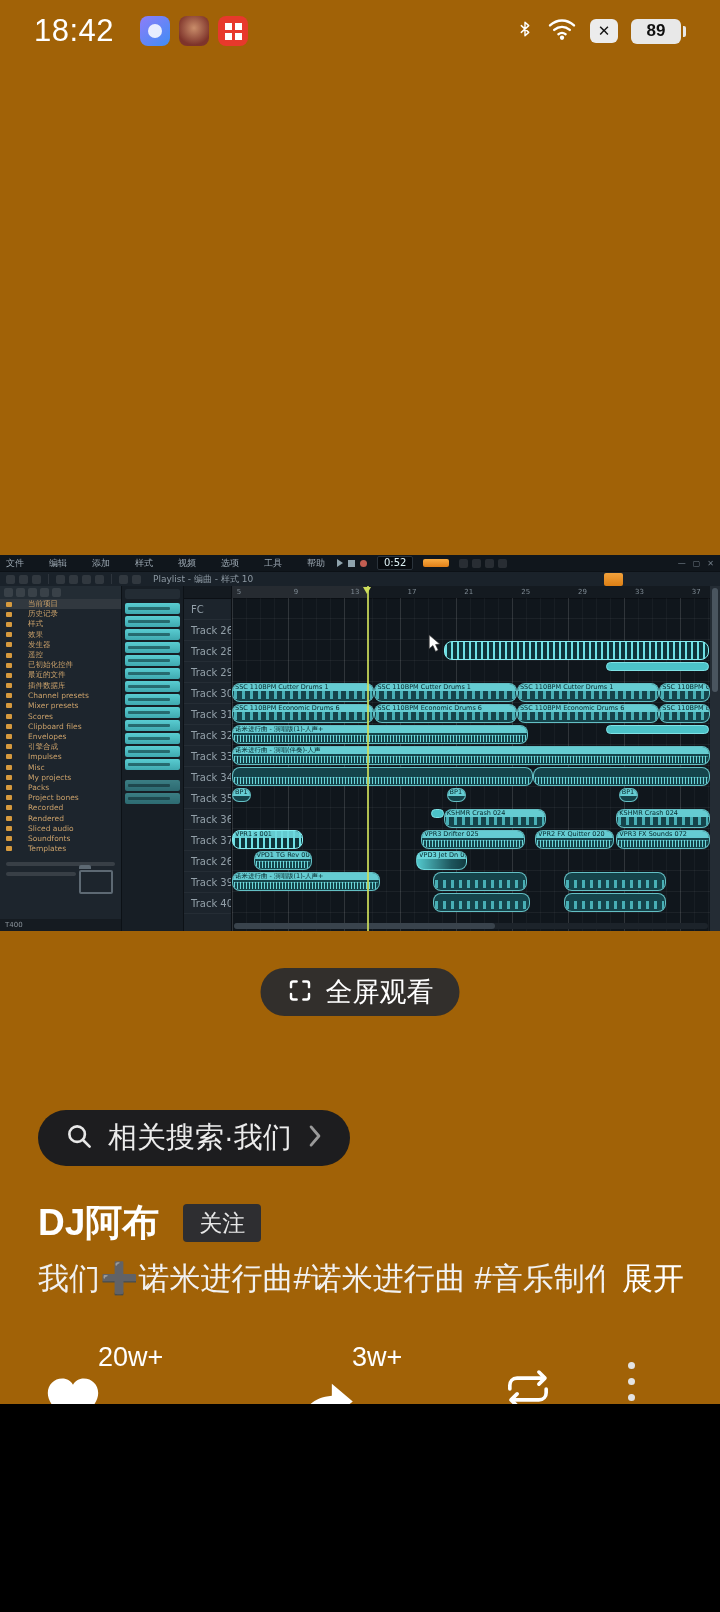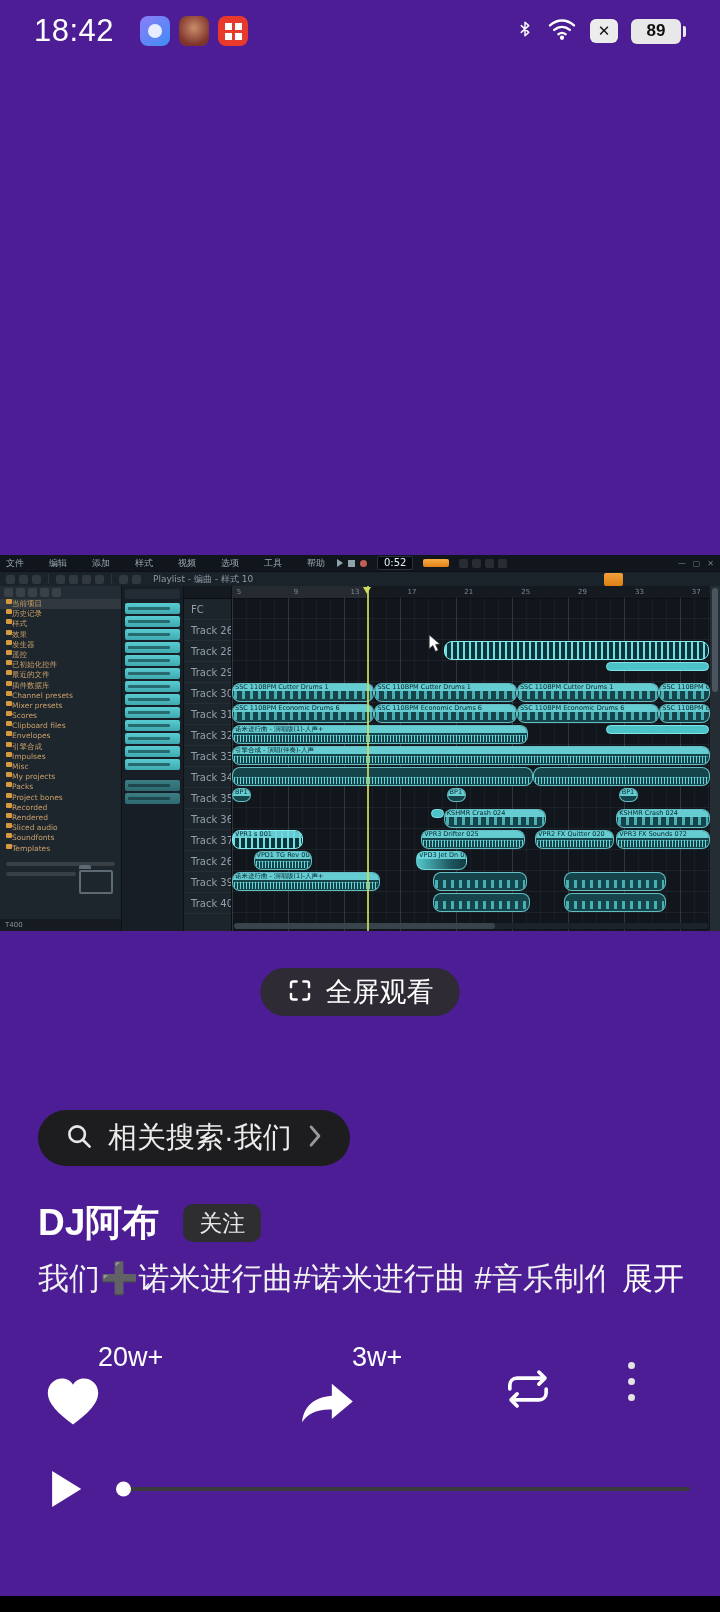--- a/index.html
+++ b/index.html
@@ -1,16 +1,16 @@
 <!DOCTYPE html>
 <html><head>
 <meta charset="utf-8">
 <style>
   html,body{margin:0;padding:0;background:#000}
-  .screen{position:relative;width:720px;height:1596px;background:#4c1d95;overflow:hidden;
+  .screen{position:relative;width:720px;height:1404px;background:#a16207;overflow:hidden;
     font-family:"Liberation Sans","DejaVu Sans",sans-serif;color:#fff}
 
   
   .status-bar{position:absolute;top:8px;left:0;right:0;height:46px;display:flex;align-items:center;
     padding:0 34px;box-sizing:border-box}
   .sb-time{font-size:31px;font-weight:500;letter-spacing:.5px}
   .sb-apps{display:flex;gap:9px;margin-left:26px}
   .sb-app{width:30px;height:30px;border-radius:8px;position:relative}
   .sb-app.a1{background:linear-gradient(140deg,#8d7df8,#3f8df5)}
   .sb-app.a1::after{content:"";position:absolute;inset:8px;border-radius:50%;background:rgba(255,255,255,.85)}
@@ -55,21 +55,21 @@
   .tb-sep{width:1px;height:10px;background:rgba(255,255,255,.09);margin:0 3px;flex:none}
   .pl-title{font-size:9px;color:#8d99a3;margin-left:8px;white-space:nowrap}
   .folder-chip{position:absolute;left:604px;top:1px;width:19px;height:13px;border-radius:2px;
     background:linear-gradient(180deg,#f2a23c,#dd7f14)}
 
   .daw-body{display:flex;height:345px}
   .browser{width:122px;background:#1d252d;border-right:1px solid #0c1116;display:flex;flex-direction:column;
     box-sizing:border-box}
   .browser-top{height:13px;display:flex;gap:3px;align-items:center;padding:0 4px;background:#232c34;flex:none}
   .browser-list{flex:none}
-  .b-item{display:flex;align-items:flex-start;gap:0;height:10.2px;padding-left:6px;overflow:hidden}
+  .b-item{display:flex;align-items:center;gap:16px;height:10.2px;padding-left:6px;overflow:hidden}
   .b-item.sel{background:rgba(255,255,255,.09)}
   .b-ico{width:6px;height:5px;background:#d69a3e;border-radius:1px;flex:none}
   .b-label{font-size:7.5px;color:#c9a06a;white-space:nowrap;overflow:hidden}
   .browser-note{margin:8px 6px 0;position:relative;height:42px;flex:none}
   .note-line{height:4px;background:rgba(255,255,255,.12);border-radius:2px;margin-bottom:6px}
   .note-line.short{width:64%}
   .folder-glyph{position:absolute;right:2px;top:8px;width:30px;height:20px;border:2px solid #5d6973;border-radius:2px}
   .folder-glyph::before{content:"";position:absolute;top:-7px;left:-2px;width:12px;height:4px;background:#5d6973;
     border-radius:2px 2px 0 0}
   .browser-status{margin-top:auto;height:12px;background:#151b21;display:flex;align-items:center;padding:0 5px;
@@ -123,21 +123,21 @@
   .fullscreen-btn{position:absolute;top:968px;left:50%;transform:translateX(-50%);height:48px;display:inline-flex;
     align-items:center;gap:12px;padding:0 26px;background:rgba(44,44,46,.95);border-radius:24px}
   .fs-label{font-size:27px;color:#fff}
 
   .related-search{position:absolute;top:1110px;left:38px;height:56px;display:inline-flex;align-items:center;
     gap:14px;padding:0 26px;background:#1d1d1f;border-radius:28px}
   .rs-label{font-size:29px;color:#ececec}
 
   .author-row{position:absolute;top:1198px;left:38px;display:flex;align-items:center;gap:24px}
   .author-name{font-size:37px;font-weight:700}
-  .follow-chip{height:38px;padding:0 16px;background:#2e2e31;border-radius:10px;display:flex;align-items:center;
+  .follow-chip{height:38px;padding:0 16px;background:#2e2e31;border-radius:4px;display:flex;align-items:center;
     font-size:23px;color:#e8e8e8}
 
   .desc-row{position:absolute;top:1258px;left:38px;right:36px;display:flex;align-items:baseline}
   .desc-text{flex:1;font-size:31px;color:#f1f1f1;white-space:nowrap;overflow:hidden}
   .expand{font-size:31px;color:#fff;margin-left:18px;flex:none}
 
   .actions{position:absolute;top:1336px;left:0;right:0;height:100px}
   .act-group{position:absolute;bottom:0;height:96px;width:150px}
   .g-like{left:44px}.g-comment{left:174px}.g-share{left:298px}
   .act-icon{position:absolute;left:0;bottom:4px}
@@ -448,21 +448,21 @@
                 <div class="clip-label">SSC 110BPM Economic Drums 6</div>
               </div>
               <div class="clip notes" style="left: 89.4%; width: 10.6%; top: 106px;">
                 <div class="clip-label">SSC 110BPM Economic Drums 6</div>
               </div>
               <div class="clip wave" style="left: 0%; width: 62%; top: 127px;">
                 <div class="clip-label">诺米进行曲 - 演唱版(1)-人声+</div>
               </div>
               <div class="clip mini" style="left: 78.3%; width: 21.4%; top: 127px;"></div>
               <div class="clip wave" style="left: 0%; width: 100%; top: 148px;">
-                <div class="clip-label">引擎合成 - 演唱(伴奏)-人声</div>
+                <div class="clip-label">诺米进行曲 - 演唱(伴奏)-人声</div>
               </div>
               <div class="clip wave" style="left: 0%; width: 63%; top: 169px;"></div>
               <div class="clip wave" style="left: 63%; width: 37%; top: 169px;"></div>
               <div class="clip tiny" style="left: 0%; width: 4%; top: 190px;">
                 <div class="clip-label">BP1</div>
               </div>
               <div class="clip tiny" style="left: 44.9%; width: 4%; top: 190px;">
                 <div class="clip-label">BP1</div>
               </div>
               <div class="clip tiny" style="left: 80.9%; width: 4%; top: 190px;">

